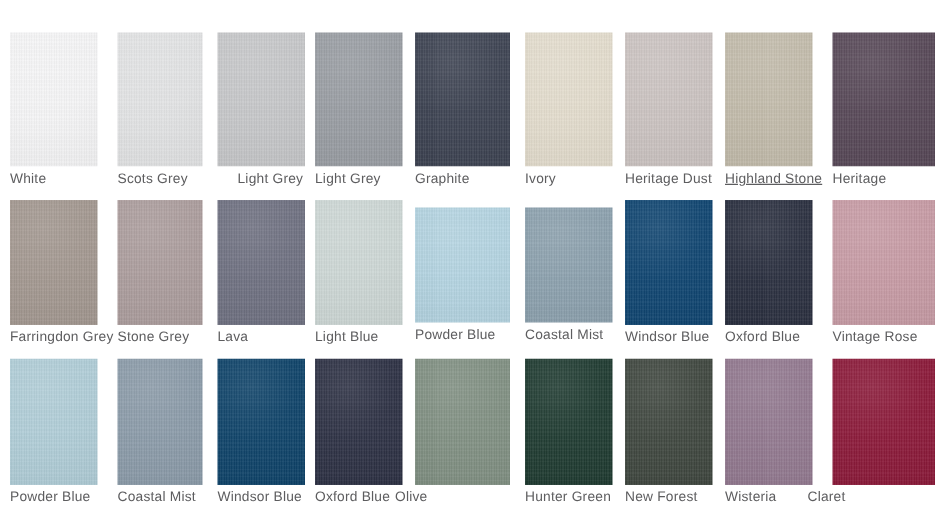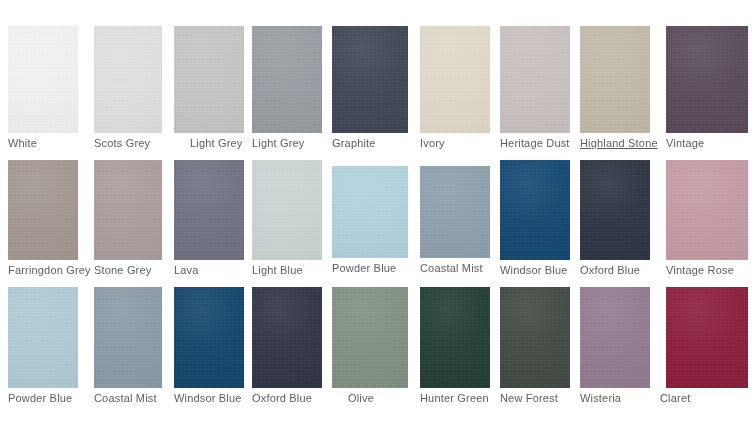--- a/index.html
+++ b/index.html
@@ -132,21 +132,21 @@
       <div class="swatch-cell">
         <div class="swatch-chip" title="Highland Stone" style="left: 580px; top: 26px; width: 70px; height: 107px; background-color: rgb(194, 187, 171);">
           <div class="chip-sheen"></div>
         </div>
         <div class="swatch-label" style="left: 580px; top: 138px; color: rgb(93, 93, 95); text-decoration: underline;">Highland Stone</div>
       </div>
       <div class="swatch-cell">
         <div class="swatch-chip" title="Mulberry" style="left: 666px; top: 26px; width: 82px; height: 107px; background-color: rgb(86, 71, 86);">
           <div class="chip-sheen"></div>
         </div>
-        <div class="swatch-label" style="left: 666px; top: 138px; color: rgb(93, 93, 95);">Vintage</div>
+        <div class="swatch-label" style="left: 666px; top: 138px; color: rgb(93, 93, 95);">Heritage</div>
       </div>
     </div>
     <div class="swatch-row" style="top: 0px;">
       <div class="swatch-cell">
         <div class="swatch-chip" title="Farringdon Grey" style="left: 8px; top: 160px; width: 70px; height: 100px; background-color: rgb(162, 151, 143);">
           <div class="chip-sheen"></div>
         </div>
         <div class="swatch-label" style="left: 8px; top: 265px; color: rgb(93, 93, 95);">Farringdon Grey</div>
       </div>
       <div class="swatch-cell">
@@ -220,21 +220,21 @@
       <div class="swatch-cell">
         <div class="swatch-chip" title="Oxford Blue" style="left: 252px; top: 287px; width: 70px; height: 101px; background-color: rgb(44, 48, 67);">
           <div class="chip-sheen"></div>
         </div>
         <div class="swatch-label" style="left: 252px; top: 393px; color: rgb(93, 93, 95);">Oxford Blue</div>
       </div>
       <div class="swatch-cell">
         <div class="swatch-chip" title="Olive" style="left: 332px; top: 287px; width: 76px; height: 101px; background-color: rgb(128, 143, 130);">
           <div class="chip-sheen"></div>
         </div>
-        <div class="swatch-label" style="left: 348px; top: 393px; color: rgb(93, 93, 95);">Olive</div>
+        <div class="swatch-label" style="left: 316px; top: 393px; color: rgb(93, 93, 95);">Olive</div>
       </div>
       <div class="swatch-cell">
         <div class="swatch-chip" title="Hunter Green" style="left: 420px; top: 287px; width: 70px; height: 101px; background-color: rgb(30, 58, 48);">
           <div class="chip-sheen"></div>
         </div>
         <div class="swatch-label" style="left: 420px; top: 393px; color: rgb(93, 93, 95);">Hunter Green</div>
       </div>
       <div class="swatch-cell">
         <div class="swatch-chip" title="New Forest" style="left: 500px; top: 287px; width: 70px; height: 101px; background-color: rgb(62, 70, 62);">
           <div class="chip-sheen"></div>
@@ -244,16 +244,16 @@
       <div class="swatch-cell">
         <div class="swatch-chip" title="Wisteria" style="left: 580px; top: 287px; width: 70px; height: 101px; background-color: rgb(146, 121, 143);">
           <div class="chip-sheen"></div>
         </div>
         <div class="swatch-label" style="left: 580px; top: 393px; color: rgb(93, 93, 95);">Wisteria</div>
       </div>
       <div class="swatch-cell">
         <div class="swatch-chip" title="Claret" style="left: 666px; top: 287px; width: 82px; height: 101px; background-color: rgb(138, 24, 56);">
           <div class="chip-sheen"></div>
         </div>
-        <div class="swatch-label" style="left: 660px; top: 393px; color: rgb(93, 93, 95); text-align: right;">Claret</div>
+        <div class="swatch-label" style="left: 646px; top: 393px; color: rgb(93, 93, 95); text-align: right;">Claret</div>
       </div>
     </div>
   </div>
 
 </body></html>

